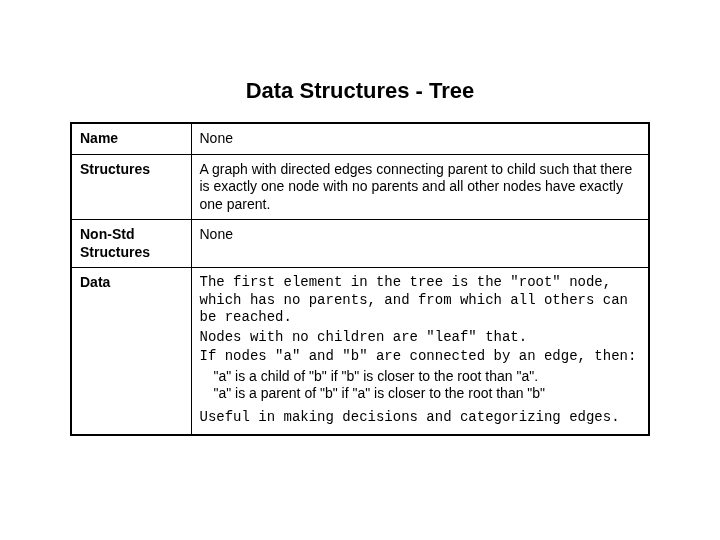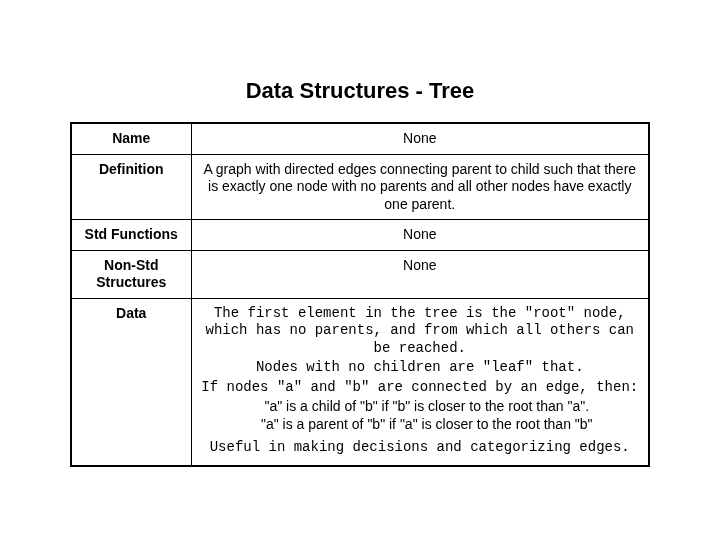--- a/index.html
+++ b/index.html
@@ -25,21 +25,21 @@
     border-collapse: collapse;
     border: 2px solid #000;
     table-layout: fixed;
   }
   table.ds td, table.ds th {
     border: 1px solid #000;
     padding: 6px 8px;
     vertical-align: top;
     font-size: 14px;
     line-height: 1.25;
-    text-align: center;
+    text-align: left;
     font-weight: normal;
   }
   table.ds th {
     font-weight: bold;
     width: 120px;
   }
   .indent { padding-left: 14px; display: block; }
   .para { margin: 0 0 2px 0; font-family: Liberation Mono, monospace; }
   .gap { height: 6px; }
 </style>
@@ -50,26 +50,22 @@
 
   <h1 class="title">Data Structures - Tree</h1>
 
   <table class="ds">
     <tbody>
         <tr>
       <th>Name</th>
       <td>None</td>
     </tr>
     <tr>
-      <th>Definition</th>
+      <th>Structures</th>
       <td>A graph with directed edges connecting parent to child such that there is exactly one node with no parents and all other nodes have exactly one parent.</td>
-    </tr>
-    <tr>
-      <th>Std Functions</th>
-      <td>None</td>
     </tr>
     <tr>
       <th>Non-Std Structures</th>
       <td>None</td>
     </tr>
     <tr>
       <th>Data</th>
       <td>
         <div class="para">The first element in the tree is the "root" node, which has no parents, and from which all others can be reached.</div>
         <div class="para">Nodes with no children are "leaf" that.</div>

